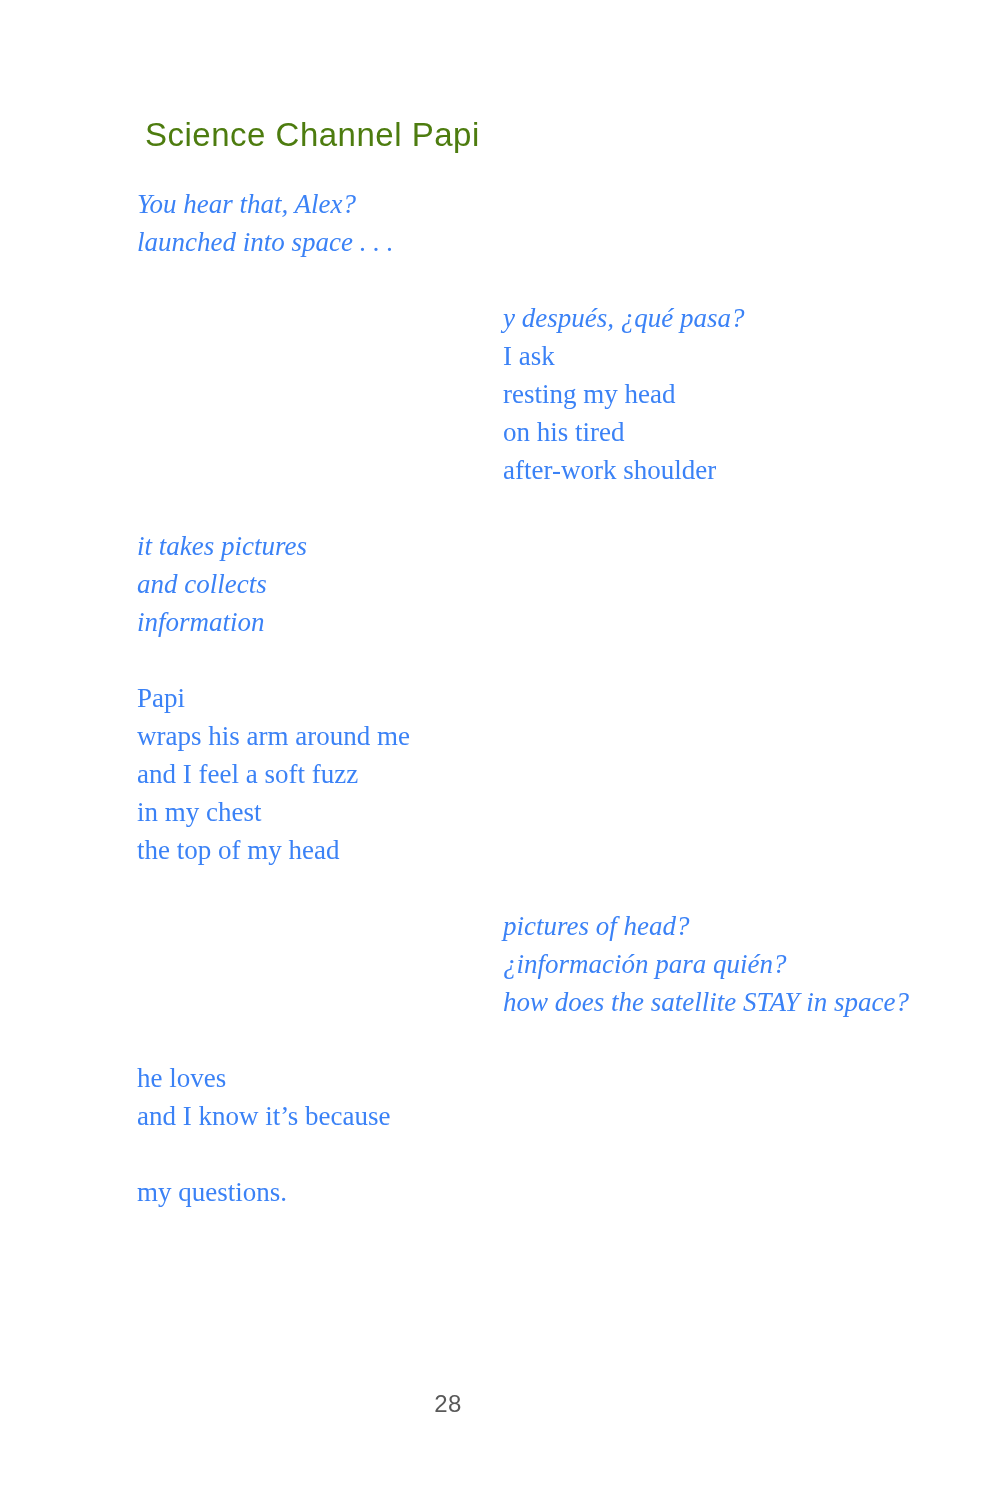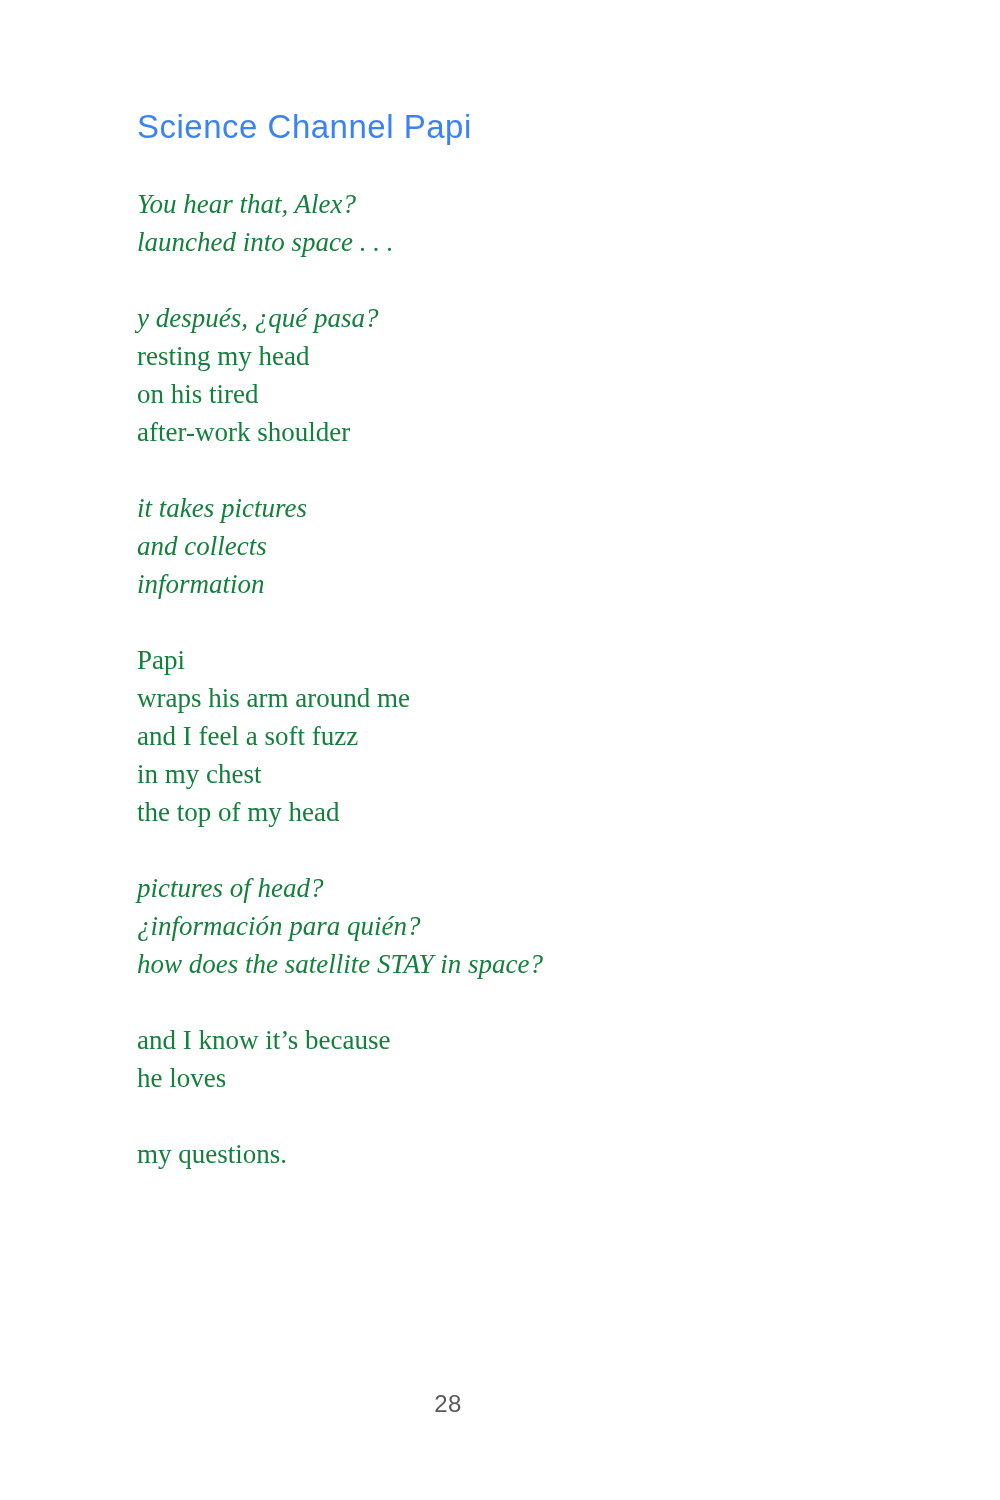--- a/index.html
+++ b/index.html
@@ -13,40 +13,40 @@
   }
   .page {
     position: absolute;
     inset: 0;
     background: #ffffff;
   }
   .title {
     position: absolute;
     left: 137px;
     top: 108px;
-    margin: 0;
+    margin: 8px;
     font-family: "Liberation Sans", sans-serif;
     font-weight: 300;
     font-size: 33px;
     letter-spacing: 0.5px;
-    color: #3b82f6;
+    color: #4d7c0f;
   }
   .poem {
     position: absolute;
     left: 137px;
     top: 185px;
     width: 820px;
   }
   .stanza { margin: 0 0 38px 0; }
-  .stanza.indent { }
+  .stanza.indent { margin-left: 366px; }
   .stanza p {
     margin: 0;
     font-size: 27px;
     line-height: 38px;
-    color: #15803d;
+    color: #3b82f6;
     white-space: nowrap;
   }
   .italic, .italic p { font-style: italic; }
   .pageno {
     position: absolute;
     top: 1390px;
     left: 0;
     width: 896px;
     text-align: center;
     font-family: "Liberation Sans", sans-serif;
@@ -65,20 +65,21 @@
 
   <section class="poem">
 
     <div class="stanza italic">
       <p>You hear that, Alex?</p>
       <p>launched into space . . .</p>
     </div>
 
     <div class="stanza indent">
       <p class="italic">y después, ¿qué pasa?</p>
+      <p>I ask</p>
       <p>resting my head</p>
       <p>on his tired</p>
       <p>after-work shoulder</p>
     </div>
 
     <div class="stanza italic">
       <p>it takes pictures</p>
       <p>and collects</p>
       <p>information</p>
     </div>
@@ -91,22 +92,22 @@
       <p>the top of my head</p>
     </div>
 
     <div class="stanza indent italic">
       <p>pictures of head?</p>
       <p>¿información para quién?</p>
       <p>how does the satellite STAY in space?</p>
     </div>
 
     <div class="stanza">
+      <p>he loves</p>
       <p>and I know it’s because</p>
-      <p>he loves</p>
     </div>
 
     <div class="stanza">
       <p>my questions.</p>
     </div>
 
   </section>
 
   <div class="pageno">28</div>
 

